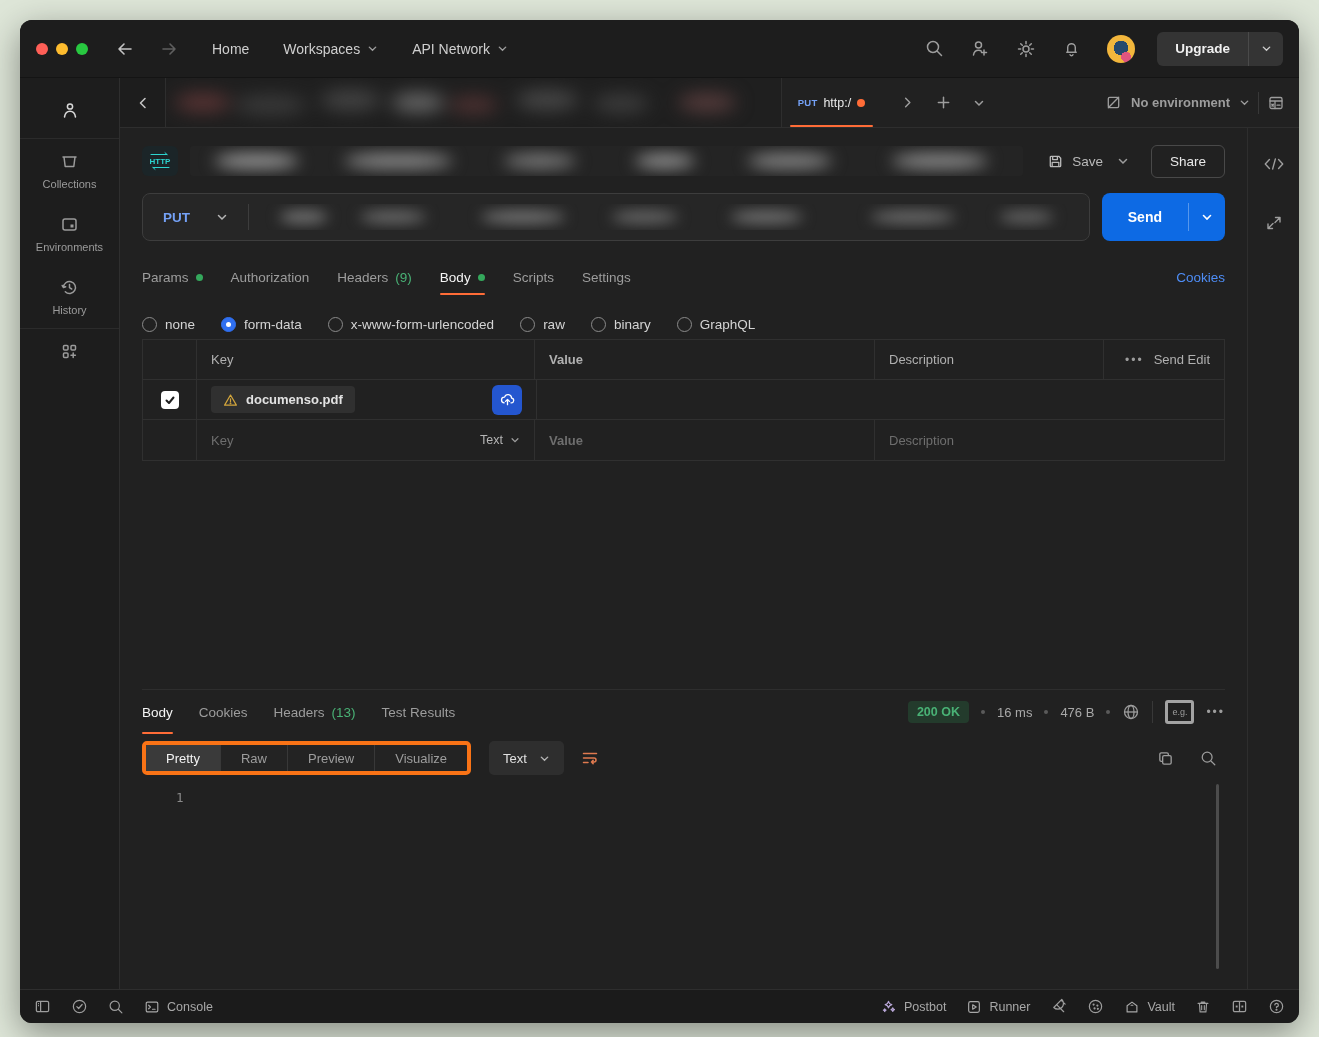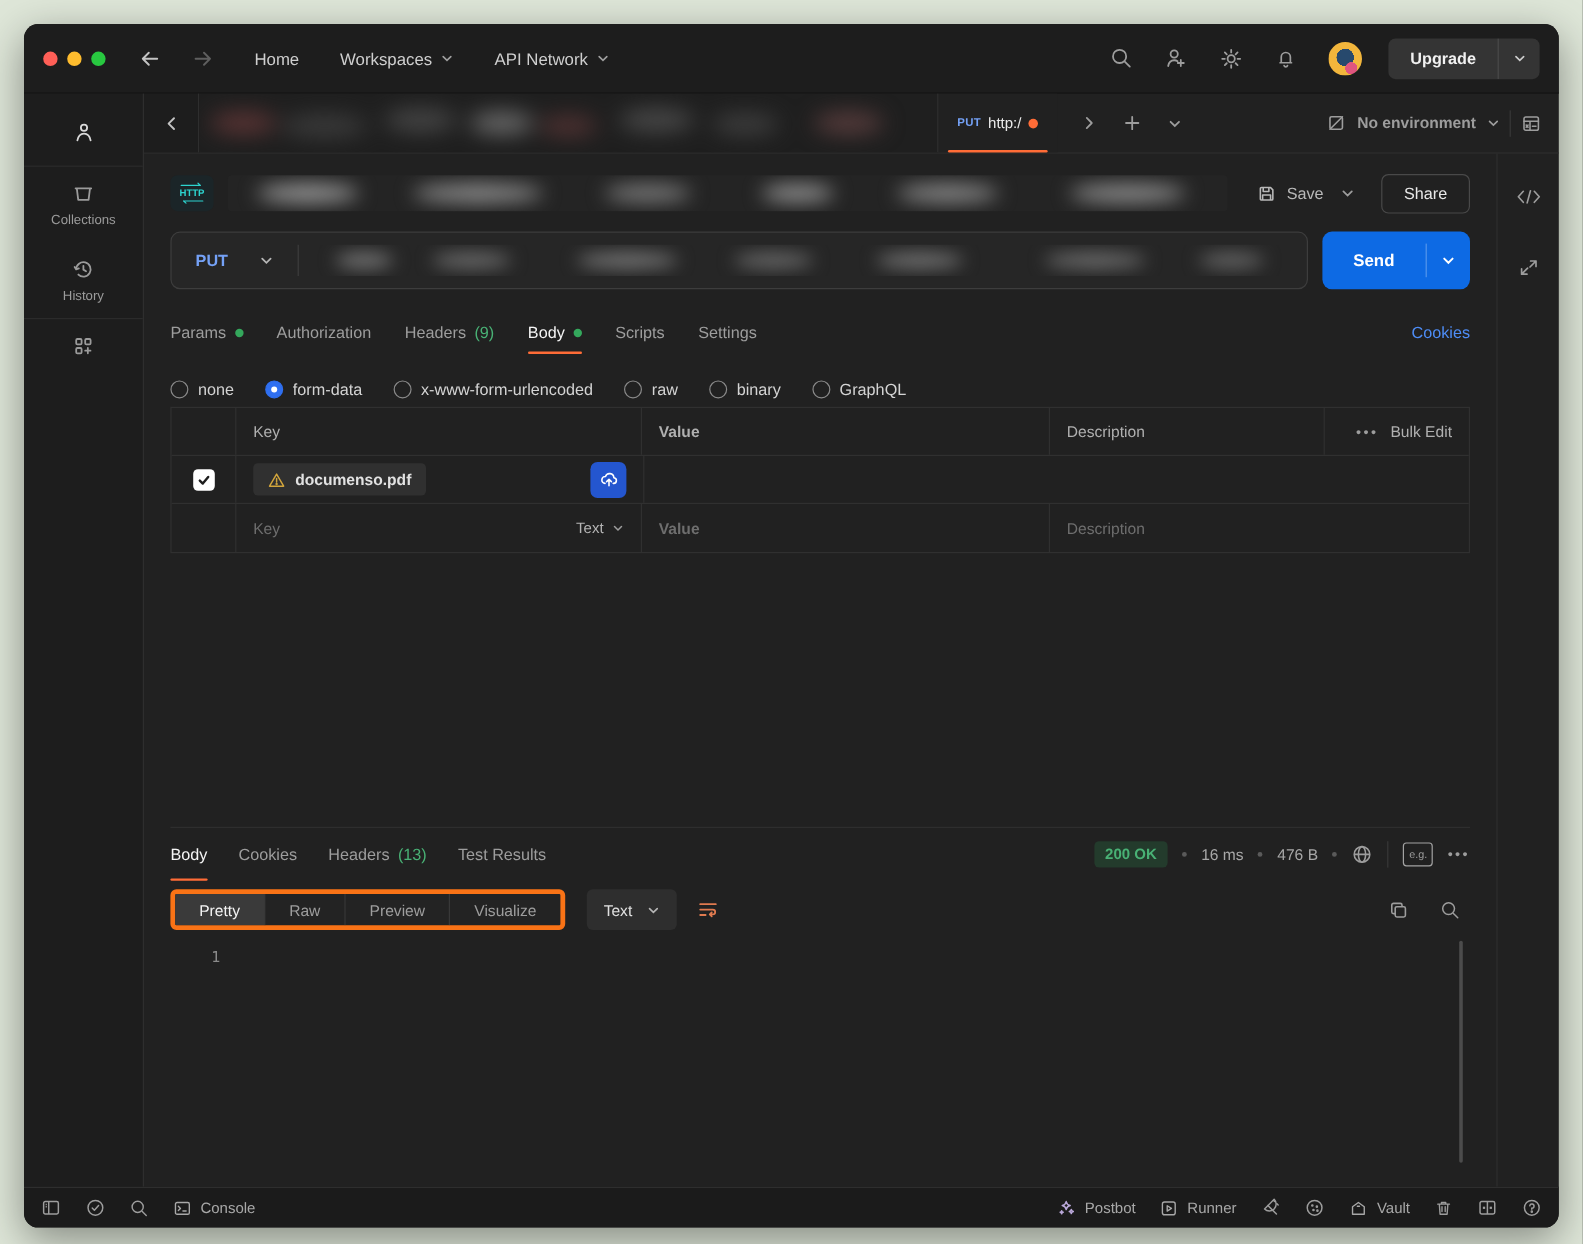--- a/index.html
+++ b/index.html
@@ -165,21 +165,21 @@
   .filechip { display:flex; align-items:center; gap:8px; background:#303030; border-radius:4px; padding:6px 12px; color:#e2e2e2;}
   .uploadbtn { margin-left:auto; width:30px; height:30px; background:#2456cf; border-radius:6px; display:flex; align-items:center; justify-content:center;}
   .spacer { flex:1; }
 
   
   .response { border-top:1px solid #2e2e2e; height:300px; display:flex; flex-direction:column; flex:0 0 auto; }
   .resptabs { display:flex; align-items:center; gap:26px; height:44px; font-size:13.5px; color:#9d9d9d; flex:0 0 auto;}
   .respmeta { margin-left:auto; display:flex; align-items:center; gap:12px; font-size:13px; color:#a8a8a8;}
   .badge-ok { background:rgba(37,92,58,.45); color:#49b175; font-weight:600; padding:4px 9px; border-radius:4px; font-size:12.5px;}
   .dotsep { width:4px; height:4px; border-radius:50%; background:#5a5a5a; }
-  .egbox { border:1px solid #a3a3a3; border-radius:3px; font-size:9px; color:#9d9d9d; padding:4px 4px;}
+  .egbox { border:3px solid #a3a3a3; border-radius:3px; font-size:9px; color:#9d9d9d; padding:4px 4px;}
   .more3 { color:#9d9d9d; letter-spacing:2px; font-size:12px; }
 
   .viewrow { display:flex; align-items:center; margin-top:4px; height:40px; flex:0 0 auto; font-size:13px;}
   .segmented { display:flex; align-items:stretch; border:4px solid #f97316; border-radius:5px; overflow:hidden; height:34px; background:#232323;}
   .seg { display:flex; align-items:center; padding:0 20px; color:#9d9d9d; border-right:1px solid #383838;}
   .seg:last-child{ border-right:none; }
   .seg.active { background:#3a3a3a; color:#f3f3f3; }
   .fmtdrop { margin-left:18px; height:34px; background:#2e2e2e; border-radius:5px; display:flex; align-items:center; gap:12px; padding:0 14px; color:#e0e0e0;}
   .wrapbtn { margin-left:16px; }
   .viewicons { margin-left:auto; display:flex; align-items:center; gap:26px; padding-right:8px;}
@@ -289,20 +289,29 @@
         </span>
       </div>
       <div class="sb-div"></div>
       <div class="sb-item">
         <span>
           <svg width="21" height="21" viewBox="0 0 21 21" fill="none" stroke="#9b9b9b" stroke-width="1.5" stroke-linecap="round" stroke-linejoin="round">
               <path d="M4 6h13M5 6l1.2 9.5h8.6L16 6"></path>
             </svg>
         </span>
         <span>Collections</span>
+      </div>
+      <div class="sb-item">
+        <span>
+          <svg width="21" height="21" viewBox="0 0 21 21" fill="none" stroke="#9b9b9b" stroke-width="1.5" stroke-linejoin="round">
+              <rect x="4" y="5" width="13" height="11" rx="2"></rect>
+              <rect x="11.5" y="10.5" width="3" height="3" fill="#9b9b9b" stroke="none"></rect>
+            </svg>
+        </span>
+        <span>Environments</span>
       </div>
       <div class="sb-item">
         <span>
           <svg width="21" height="21" viewBox="0 0 21 21" fill="none" stroke="#9b9b9b" stroke-width="1.5" stroke-linecap="round" stroke-linejoin="round">
               <path d="M4.5 10.5a6 6 0 1 1 1.8 4.3M4.5 10.5l-1.3-2M4.5 10.5l2.2-.8"></path>
               <path d="M10.5 7.5v3.2l2.2 1.3"></path>
             </svg>
         </span>
         <span>History</span>
       </div>
@@ -495,21 +504,21 @@
           </div>
 
           <div class="kvtable">
             <div class="kvrow kvhead">
               <div class="cell c-check"></div>
               <div class="cell c-key">Key</div>
               <div class="cell c-value">Value</div>
               <div class="cell c-desc">Description</div>
               <div class="cell c-bulk">
                 <span class="more3">•••</span>
-                <span>Bulk Edit</span>
+                <span>Send Edit</span>
               </div>
             </div>
             <div class="kvrow">
               <div class="cell c-check">
                 <span class="checkbox">
                   <svg width="12" height="12" viewBox="0 0 12 12" fill="none" stroke="#1d1d1d" stroke-width="2" stroke-linecap="round" stroke-linejoin="round">
                       <path d="m2.5 6.5 2.5 2.5 4.5-5.5"></path>
                     </svg>
                 </span>
               </div>

